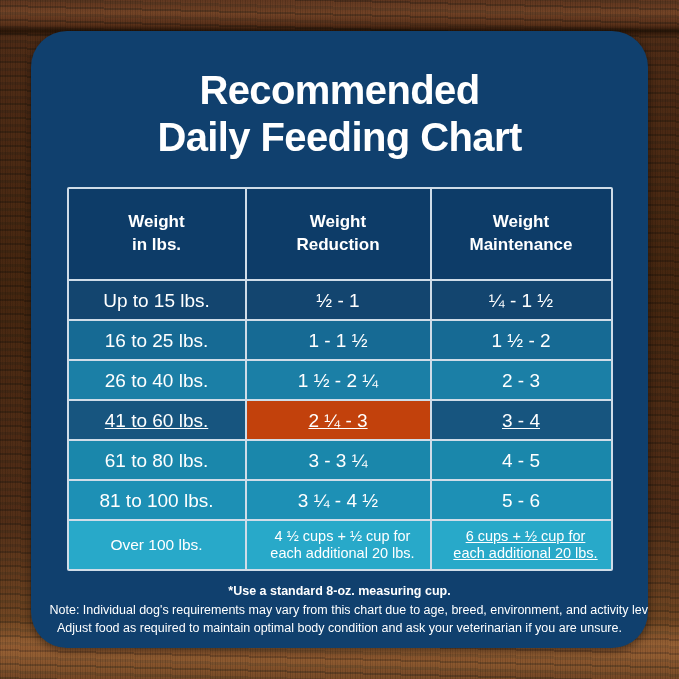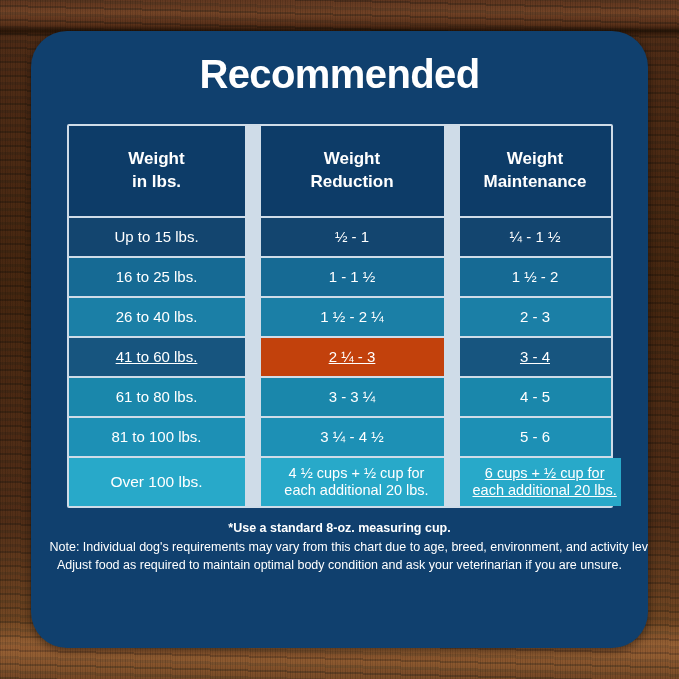--- a/index.html
+++ b/index.html
@@ -89,21 +89,21 @@
     background: #10406e;
     box-shadow: 0 3px 10px rgba(0,0,0,0.45);
     overflow: hidden;
     display: flex;
     flex-direction: column;
     align-items: center;
   }
 
   
   .title {
-    margin-top: 20px;
+    margin-top: 36px;
     width: 540px;
     text-align: center;
     color: #ffffff;
     font-size: 40px;
     line-height: 1.18;
     font-weight: bold;
     letter-spacing: -0.6px;
   }
   .title-line { display: block; white-space: nowrap; }
 
@@ -115,32 +115,32 @@
     border-radius: 2px;
     display: flex;
     flex-direction: column;
     background: #cfdce8;
     gap: 2px;
     padding: 0;
   }
 
   .row {
     display: flex;
-    gap: 16px;
+    gap: 2px;
     width: 100%;
   }
 
   .cell {
     color: #ffffff;
     text-align: center;
     display: flex;
     flex-direction: column;
     align-items: center;
     justify-content: center;
-    font-size: 15px;
+    font-size: 19px;
     line-height: 1.22;
     padding: 2px 4px;
   }
   .cell.c0 { width: 176px; flex: 0 0 176px; }
   .cell.c1 { width: 183px; flex: 0 0 183px; }
   .cell.c2 { width: 181px; flex: 1 1 auto; }
 
   .row.header .cell {
     font-weight: bold;
     font-size: 17px;
@@ -184,20 +184,21 @@
 </style>
 </head>
 <body>
 
 <div class="wood"></div>
 
 <div class="card">
 
   <div class="title">
     <span class="title-line">Recommended</span>
+    <span class="title-line">Daily Feeding Chart</span>
   </div>
 
   <div class="table-wrap">
 
     <div class="row header">
       <div class="cell c0" style="background: rgb(13, 60, 104);">
         <span class="cell-line">Weight</span>
         <span class="cell-line">in lbs.</span>
       </div>
       <div class="cell c1" style="background: rgb(13, 60, 104);">

